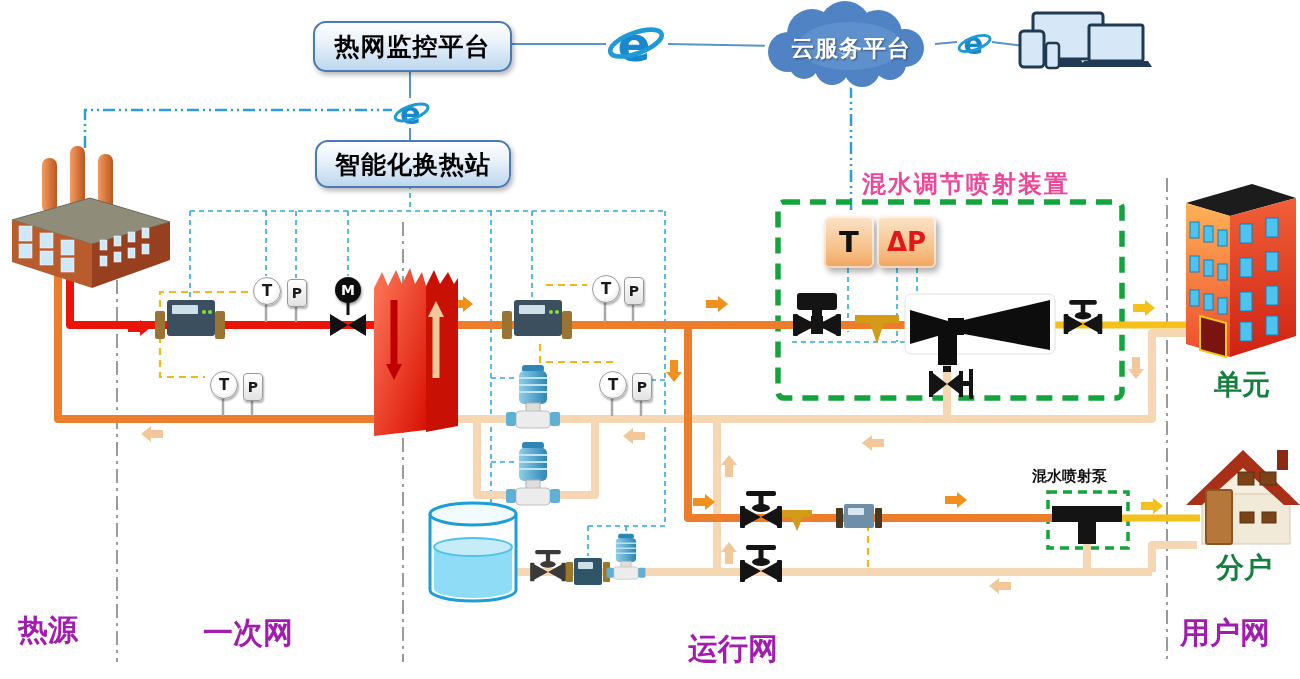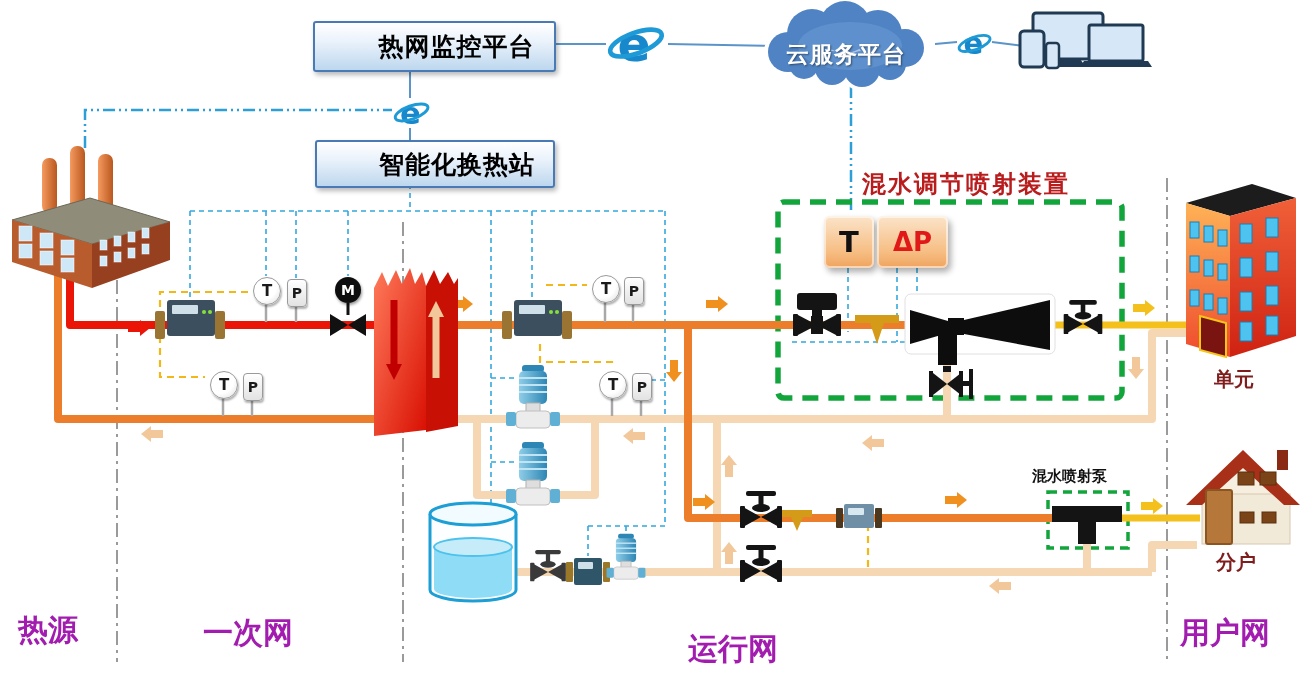--- a/index.html
+++ b/index.html
@@ -1,42 +1,42 @@
 <!DOCTYPE html>
 <html><head>
 <meta charset="utf-8">
 <style>
   html,body{margin:0;padding:0;background:#fff;}
   .canvas{position:relative;width:1300px;height:679px;background:#ffffff;overflow:hidden;
           font-family:"DejaVu Sans","Liberation Sans",sans-serif;}
   .abs{position:absolute;}
   svg{display:block;}
-  .platform-box{border:2px solid #4a7ab5;border-radius:3px;
+  .platform-box{border:2px solid #4a7ab5;border-radius:13px;
     background:linear-gradient(180deg,#ffffff 0%,#eaf2fb 40%,#bdd7ee 100%);
     box-shadow:2px 3px 5px rgba(0,0,0,.28);
     display:flex;align-items:center;justify-content:center;
-    font-size:25px;font-weight:bold;color:#000;letter-spacing:1px;padding-left:44px;}
+    font-size:25px;font-weight:bold;color:#000;letter-spacing:1px;}
   .sensor-c{width:26px;height:26px;border-radius:50%;
     background:radial-gradient(circle at 35% 30%,#ffffff 55%,#dcdcdc);
     border:1.5px solid #9a9a9a;box-shadow:1px 2px 2px rgba(0,0,0,.3);
     display:flex;align-items:center;justify-content:center;font-size:15px;font-weight:bold;color:#1a1a1a;}
   .sensor-r{width:18px;height:26px;border-radius:4px;
     background:linear-gradient(180deg,#ffffff,#e2e2e2);
     border:1.5px solid #9a9a9a;box-shadow:1px 2px 2px rgba(0,0,0,.3);
     display:flex;align-items:center;justify-content:center;font-size:14px;font-weight:bold;color:#1a1a1a;}
   .m-bubble{width:26px;height:26px;border-radius:50%;background:#0d0d0d;color:#fff;
     display:flex;align-items:center;justify-content:center;font-size:14px;font-weight:bold;
     box-shadow:1px 2px 3px rgba(0,0,0,.4);}
   .ctrl-box{border-radius:6px;
     background:linear-gradient(180deg,#fbe4ca 0%,#f6bd82 70%,#efa35e 100%);
     box-shadow:3px 4px 6px rgba(0,0,0,.32), inset 0 0 0 2px rgba(255,255,255,.55);
     display:flex;align-items:center;justify-content:center;font-weight:bold;}
   .zone-label{font-size:30px;font-weight:bold;color:#a21caf;}
-  .red-label{font-size:20px;font-weight:bold;color:#7f1d1d;}
-  .title-label{font-size:24px;font-weight:bold;color:#b91c1c;letter-spacing:2px;white-space:nowrap;}
+  .red-label{font-size:28px;font-weight:bold;color:#15803d;}
+  .title-label{font-size:24px;font-weight:bold;color:#ec4899;letter-spacing:2px;white-space:nowrap;}
   .small-label{font-size:15px;font-weight:bold;color:#111;white-space:nowrap;}
   .cloud-label{font-size:23px;font-weight:bold;color:#fff;letter-spacing:1px;
     text-shadow:1px 1px 2px rgba(0,0,0,.45);white-space:nowrap;}
 </style>
 </head>
 <body>
 
 <div class="canvas">
 
   <svg class="abs" style="left:0;top:0" width="1300" height="679" viewBox="0 0 1300 679">
@@ -390,28 +390,28 @@
   </svg>
 
   <div class="abs platform-box" style="left:313px;top:21px;width:195px;height:47px">
     <span>热网监控平台</span>
   </div>
 
   <div class="abs platform-box" style="left:315px;top:140px;width:192px;height:44px">
     <span>智能化换热站</span>
   </div>
 
-  <div class="abs cloud-label" style="left:786px;top:39px;width:130px;text-align:left">云服务平台</div>
+  <div class="abs cloud-label" style="left:786px;top:33px;width:130px;text-align:center">云服务平台</div>
 
   <div class="abs title-label" style="left:862px;top:168px">混水调节喷射装置</div>
 
   <div class="abs ctrl-box" style="left:824px;top:216px;width:50px;height:52px;font-size:29px;color:#111">
     <span>T</span>
   </div>
-  <div class="abs ctrl-box" style="left:877px;top:216px;width:71px;height:52px;font-size:26px;color:#e01818">
+  <div class="abs ctrl-box" style="left:877px;top:216px;width:59px;height:52px;font-size:26px;color:#e01818">
     <span>ΔP</span>
   </div>
 
   <div class="abs small-label" style="left:1032px;top:467px">混水喷射泵</div>
 
   <div class="abs sensor-c" style="left:253px;top:277px">
       <span>T</span>
     </div>
   <div class="abs sensor-c" style="left:210px;top:371px">
       <span>T</span>

